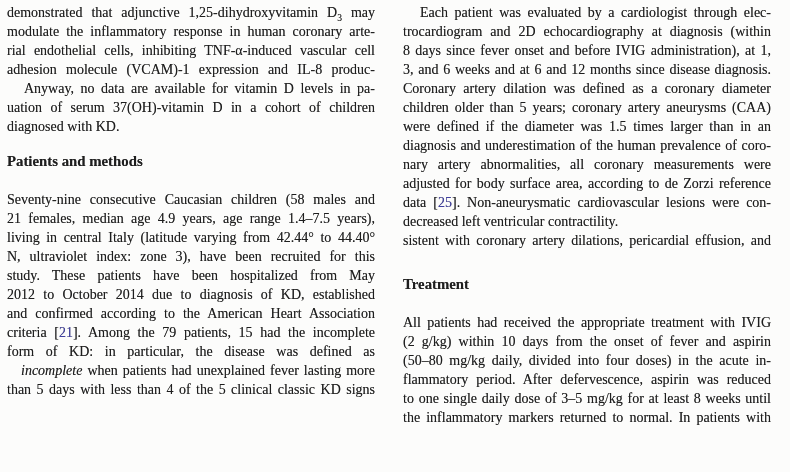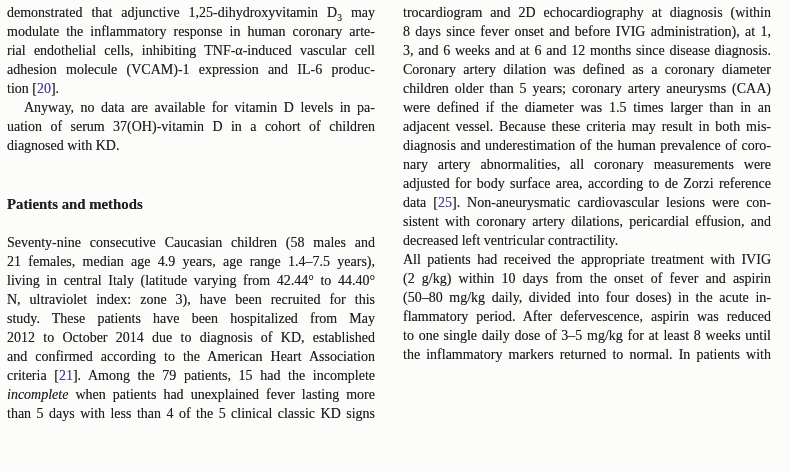--- a/index.html
+++ b/index.html
@@ -27,74 +27,75 @@
     text-align-last: justify;
   }
   .line.last { text-align-last: left; }
   .line.indent { text-indent: 17px; }
   .heading {
     height: 19px;
     line-height: 19px;
     font-weight: bold;
     font-size: 14.8px;
   }
-  .para + .heading { margin-top: 40px; }
+  .para + .heading { margin-top: 16px; }
   .col[data-col="1"] .para + .heading { margin-top: 25px; }
   .heading + .para { margin-top: 19px; }
   .sub { vertical-align: sub; font-size: 68%; line-height: 0; }
-  .ital { font-style: italic; }
+  .ital { font-style: italic; margin-left: 14px; }
   .cite { color: var(--cite, #4040a0); }
 </style>
 </head>
 <body style="background: rgb(252, 252, 251);">
 
 <div class="page">
   <div class="col" data-col="0">
       <div class="para">
         <div class="line"><span>demonstrated that adjunctive 1,25-dihydroxyvitamin D</span><span class="sub">3</span><span> may</span></div>
         <div class="line"><span>modulate the inflammatory response in human coronary arte-</span></div>
         <div class="line"><span>rial endothelial cells, inhibiting TNF-α-induced vascular cell</span></div>
-        <div class="line"><span>adhesion molecule (VCAM)-1 expression and IL-6 produc-</span></div>
-        <div class="line last"><span>tion [</span><span class="cite">20</span><span>].</span></div>
+        <div class="line"><span>adhesion molecule (VCAM)-1 expression and IL-8 produc-</span></div>
       </div>
       <div class="para">
         <div class="line indent"><span>Anyway, no data are available for vitamin D levels in pa-</span></div>
         <div class="line"><span>uation of serum 37(OH)-vitamin D in a cohort of children</span></div>
         <div class="line last"><span>diagnosed with KD.</span></div>
       </div>
       <div class="heading">Patients and methods</div>
       <div class="para">
         <div class="line"><span>Seventy-nine consecutive Caucasian children (58 males and</span></div>
         <div class="line"><span>21 females, median age 4.9 years, age range 1.4–7.5 years),</span></div>
         <div class="line"><span>living in central Italy (latitude varying from 42.44° to 44.40°</span></div>
         <div class="line"><span>N, ultraviolet index: zone 3), have been recruited for this</span></div>
         <div class="line"><span>study. These patients have been hospitalized from May</span></div>
         <div class="line"><span>2012 to October 2014 due to diagnosis of KD, established</span></div>
         <div class="line"><span>and confirmed according to the American Heart Association</span></div>
         <div class="line"><span>criteria [</span><span class="cite">21</span><span>]. Among the 79 patients, 15 had the incomplete</span></div>
+        <div class="line"><span>form of KD: in particular, the disease was defined as</span></div>
         <div class="line"><span class="ital">incomplete</span><span> when patients had unexplained fever lasting more</span></div>
         <div class="line"><span>than 5 days with less than 4 of the 5 clinical classic KD signs</span></div>
       </div>
     </div>
   <div class="col" data-col="1">
       <div class="para">
+        <div class="line indent"><span>Each patient was evaluated by a cardiologist through elec-</span></div>
         <div class="line"><span>trocardiogram and 2D echocardiography at diagnosis (within</span></div>
         <div class="line"><span>8 days since fever onset and before IVIG administration), at 1,</span></div>
         <div class="line"><span>3, and 6 weeks and at 6 and 12 months since disease diagnosis.</span></div>
         <div class="line"><span>Coronary artery dilation was defined as a coronary diameter</span></div>
         <div class="line"><span>children older than 5 years; coronary artery aneurysms (CAA)</span></div>
         <div class="line"><span>were defined if the diameter was 1.5 times larger than in an</span></div>
-        <div class="line"><span>adjacent vessel. Because these criteria may result in both mis-</span></div>
         <div class="line"><span>diagnosis and underestimation of the human prevalence of coro-</span></div>
         <div class="line"><span>nary artery abnormalities, all coronary measurements were</span></div>
         <div class="line"><span>adjusted for body surface area, according to de Zorzi reference</span></div>
         <div class="line"><span>data [</span><span class="cite">25</span><span>]. Non-aneurysmatic cardiovascular lesions were con-</span></div>
+        <div class="line last"><span>decreased left ventricular contractility.</span></div>
         <div class="line"><span>sistent with coronary artery dilations, pericardial effusion, and</span></div>
-        <div class="line last"><span>decreased left ventricular contractility.</span></div>
       </div>
+      <div class="heading">Treatment</div>
       <div class="para">
         <div class="line"><span>All patients had received the appropriate treatment with IVIG</span></div>
         <div class="line"><span>(2 g/kg) within 10 days from the onset of fever and aspirin</span></div>
         <div class="line"><span>(50–80 mg/kg daily, divided into four doses) in the acute in-</span></div>
         <div class="line"><span>flammatory period. After defervescence, aspirin was reduced</span></div>
         <div class="line"><span>to one single daily dose of 3–5 mg/kg for at least 8 weeks until</span></div>
         <div class="line"><span>the inflammatory markers returned to normal. In patients with</span></div>
       </div>
     </div>
 </div>

